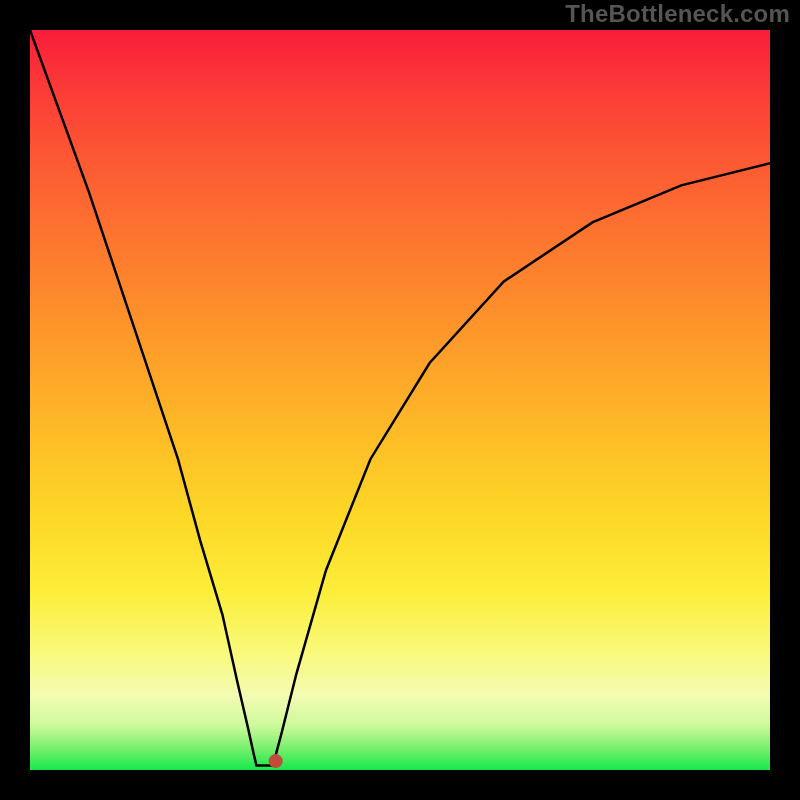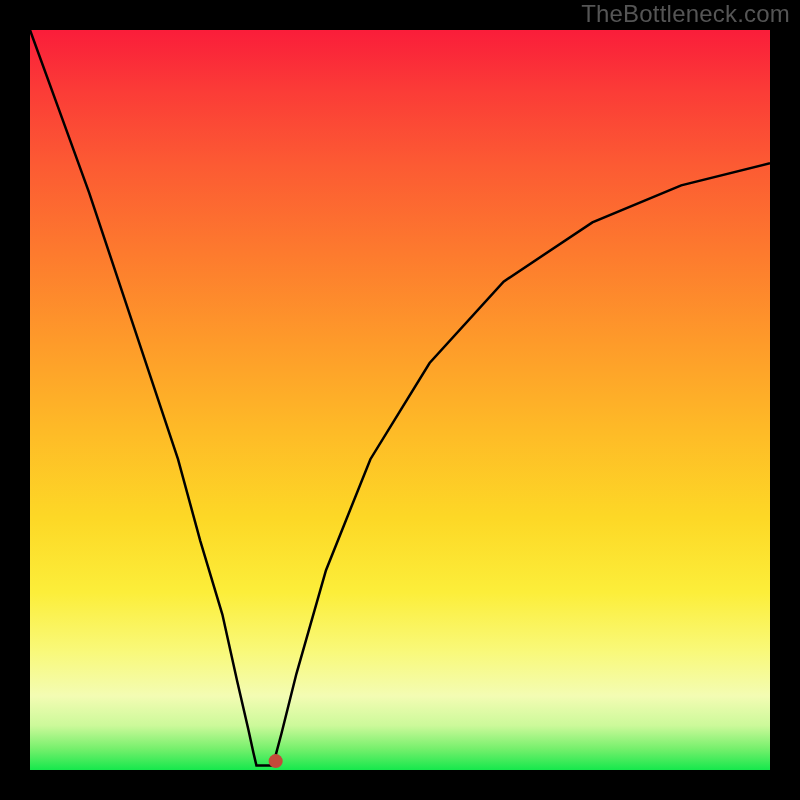--- a/index.html
+++ b/index.html
@@ -16,21 +16,21 @@
     width: 800px;
     height: 800px;
     background: #000;
   }
   .watermark {
     position: absolute;
     top: 0px;
     right: 10px;
     color: #555;
     font-size: 24px;
-    font-weight: 400;
+    font-weight: 700;
     letter-spacing: 0.2px;
     z-index: 20;
   }
   .plot-area {
     position: absolute;
     left: 30px;
     top: 30px;
     width: 740px;
     height: 740px;
     overflow: hidden;

